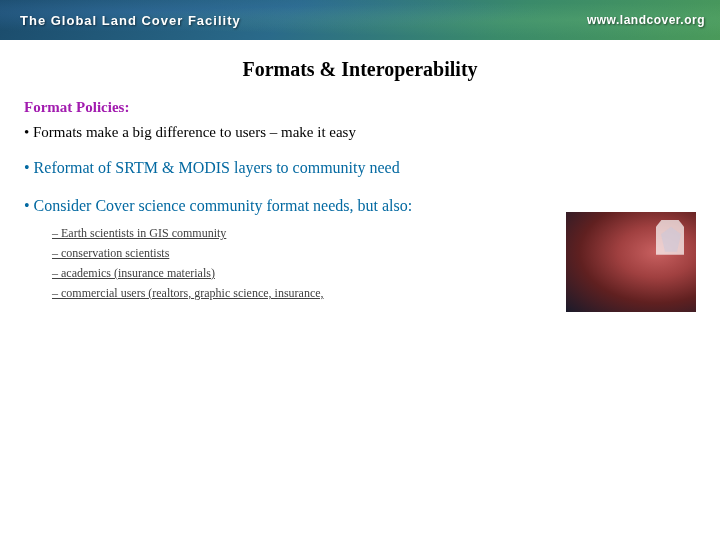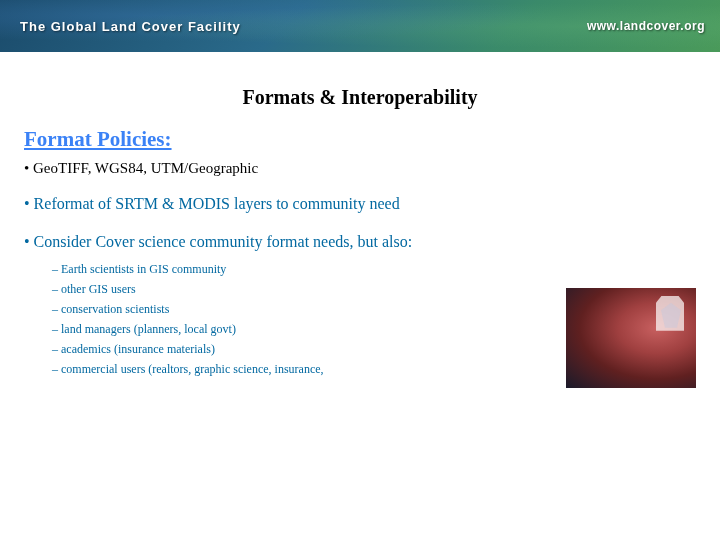--- a/index.html
+++ b/index.html
@@ -13,21 +13,21 @@
       height: 540px;
       background: #ffffff;
       font-family: Georgia, 'Times New Roman', serif;
       overflow: hidden;
       position: relative;
     }
 
     
     #header-banner {
       width: 720px;
-      height: 52px;
+      height: 40px;
       background: linear-gradient(to bottom, #2a5a7a 0%, #1a3a5a 100%);
       position: relative;
       overflow: hidden;
     }
 
     #header-banner::before {
       content: '';
       position: absolute;
       top: 0; left: 0; right: 0; bottom: 0;
       background:
@@ -59,59 +59,58 @@
       font-size: 12px;
       font-weight: bold;
       letter-spacing: 0.5px;
       text-shadow: 1px 1px 2px rgba(0,0,0,0.5);
     }
 
     
     #main-content {
       padding: 18px 24px 18px 24px;
       position: relative;
-      margin-top: 16px;
     }
 
     #page-title {
       text-align: center;
       font-size: 20px;
       font-weight: bold;
       margin-bottom: 18px;
       color: #000000;
     }
 
     .section-heading {
-      font-size: 21px;
+      font-size: 15px;
       font-weight: bold;
-      text-decoration: underline;
       margin-bottom: 6px;
-      color: #3b82f6;
+      color: #a21caf;
     }
 
     .bullet-item {
       font-size: 15px;
       margin-bottom: 4px;
       color: #000000;
       line-height: 1.4;
     }
 
     .bullet-item-large {
       font-size: 16px;
       margin-bottom: 6px;
       color: #0369a1;
       line-height: 1.4;
     }
 
     .sub-item {
       font-size: 12px;
       margin-left: 28px;
       margin-bottom: 2px;
-      color: #0369a1;
+      color: #404040;
       line-height: 1.5;
+      text-decoration: underline;
     }
 
     .section-gap {
       height: 10px;
     }
 
     
     #thumbnail {
       position: absolute;
       bottom: 10px;
@@ -161,34 +160,32 @@
   <span id="header-text">The Global Land Cover Facility</span>
   <span id="header-url">www.landcover.org</span>
 </div>
 
 <div id="main-content">
 
   <div id="page-title">Formats &amp; Interoperability</div>
 
   <div class="section-heading">Format Policies:</div>
 
-  <div class="bullet-item">• GeoTIFF, WGS84, UTM/Geographic</div>
+  <div class="bullet-item">• Formats make a big difference to users – make it easy</div>
 
   <div class="section-gap"></div>
 
   <div class="bullet-item-large">• Reformat of SRTM &amp; MODIS layers to community need</div>
 
   <div class="section-gap"></div>
 
   <div class="bullet-item-large">• Consider Cover science community format needs, but also:</div>
 
   <div class="sub-item">– Earth scientists in GIS community</div>
-  <div class="sub-item">– other GIS users</div>
   <div class="sub-item">– conservation scientists</div>
-  <div class="sub-item">– land managers (planners, local govt)</div>
   <div class="sub-item">– academics (insurance materials)</div>
   <div class="sub-item">– commercial users (realtors, graphic science, insurance,</div>
 
   <div id="thumbnail">
     <div id="thumbnail-inner"></div>
   </div>
 
 </div>
 
 </body></html>

